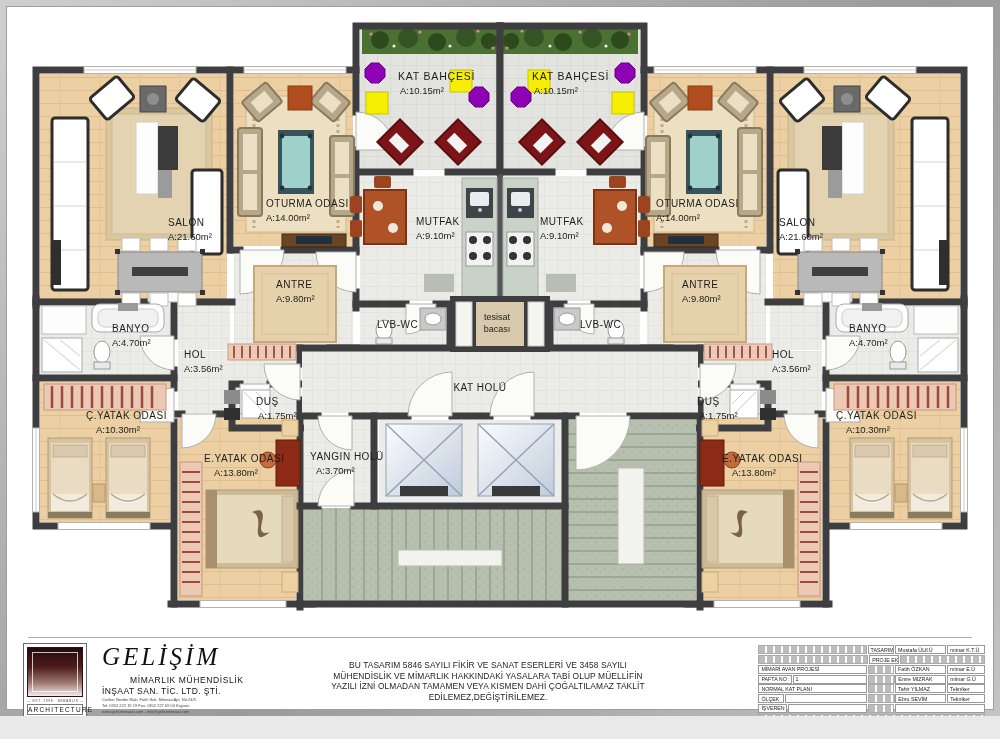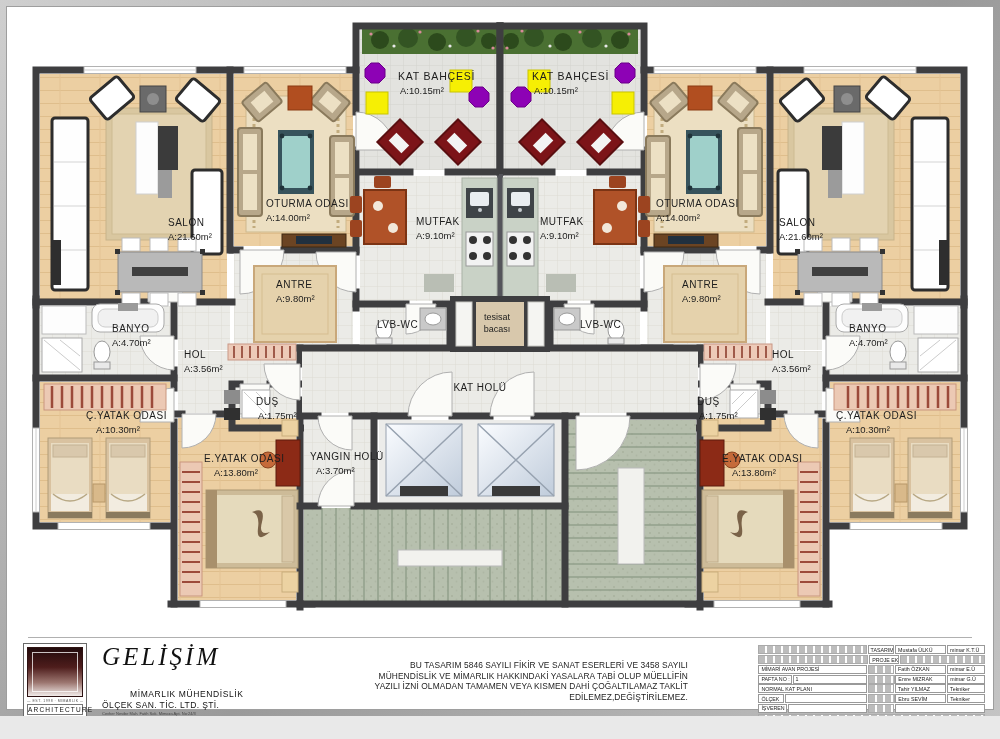--- a/index.html
+++ b/index.html
@@ -10,26 +10,26 @@
   .footer-sep{position:absolute;left:28px;top:637px;width:944px;height:1px;background:#b0b0b0;z-index:2;}
   
   .logo-box{position:absolute;left:23px;top:643px;width:64px;height:74px;border:1px solid #6a6a6a;background:#fff;padding:3px;box-sizing:border-box;z-index:2;}
   .logo-grad{height:48px;border:1px solid #2e1212;background:linear-gradient(180deg,#220a0c 0%,#4e1d1c 40%,#9c7670 72%,#f2ecea 100%);position:relative;}
   .logo-grad .inner{position:absolute;inset:4px;border:1px solid rgba(255,255,255,.75);}
   .logo-tiny{font-size:3.5px;color:#555;text-align:center;letter-spacing:.5px;margin-top:2px;white-space:nowrap;overflow:hidden;}
   .logo-arch{font-size:6.5px;color:#111;text-align:center;letter-spacing:1.2px;border:1px solid #777;margin-top:1px;padding:1px 0;}
   
   .brand{position:absolute;left:102px;top:645px;z-index:2;color:#111;}
   .brand .name{font-family:"Liberation Serif",serif;font-size:25px;letter-spacing:3px;line-height:24px;font-style:italic;}
-  .brand .l1{font-size:8.5px;letter-spacing:.6px;margin-top:20px;white-space:nowrap;padding-left:28px;}
+  .brand .l1{font-size:8.5px;letter-spacing:.6px;margin-top:6px;white-space:nowrap;padding-left:28px;}
   .brand .l2{font-size:8.5px;letter-spacing:.4px;margin-top:1px;white-space:nowrap;}
   .brand .sm{font-size:4px;color:#444;margin-top:1px;white-space:nowrap;}
   .brand .sm:first-of-type{margin-top:3px;}
   
-  .disclaimer{position:absolute;left:288px;top:660px;width:400px;text-align:right;font-size:8.4px;line-height:10.6px;color:#1d1d1d;z-index:2;letter-spacing:.1px;}
+  .disclaimer{position:absolute;left:288px;top:660px;width:400px;text-align:center;font-size:8.4px;line-height:10.6px;color:#1d1d1d;z-index:2;letter-spacing:.1px;}
   
   .tblock{position:absolute;left:758px;top:645px;width:227px;height:78px;z-index:2;font-size:5.3px;color:#222;}
   .trow{display:flex;height:9.75px;box-sizing:border-box;}
   .tc{box-sizing:border-box;border:1px solid #999;margin:0.4px;display:flex;align-items:center;padding-left:2px;overflow:hidden;white-space:nowrap;background:#fff;}
   .chk{box-sizing:border-box;margin:0.4px;background:repeating-linear-gradient(90deg,#bcbcbc 0 6px,#fefefe 6px 8px);border:1px solid #aaa;}
 </style>
 </head>
 <body>
 
 <div class="page">
@@ -423,21 +423,21 @@
     <div class="logo-grad">
         <div class="inner"></div>
       </div>
     <div class="logo-tiny">— EST. 1998 · MİMARLIK — İNŞAAT —</div>
     <div class="logo-arch">ARCHITECTURE</div>
   </div>
 
   <div class="brand">
     <div class="name">GELİŞİM</div>
     <div class="l1">MİMARLIK   MÜHENDİSLİK</div>
-    <div class="l2">ÖLÇEK SAN. TİC. LTD. ŞTİ.</div>
+    <div class="l2">İNŞAAT SAN. TİC. LTD. ŞTİ.</div>
     <div class="sm">Cevher Nesibe Mah. Fatih Sok. Mimoza Apt. No:24/3</div>
     <div class="sm">Tel: 0352 222 19 19   Fax: 0352 227 69 04   Kayseri</div>
     <div class="sm">www.gelisiminsaat.com  -  info@gelisiminsaat.com</div>
   </div>
 
   <div class="disclaimer">
     <div>BU TASARIM 5846 SAYILI FİKİR VE SANAT ESERLERİ VE 3458 SAYILI</div>
     <div>MÜHENDİSLİK VE MİMARLIK HAKKINDAKİ YASALARA TABİ OLUP MÜELLİFİN</div>
     <div>YAZILI İZNİ OLMADAN TAMAMEN VEYA KISMEN DAHİ ÇOĞALTILAMAZ TAKLİT</div>
     <div>EDİLEMEZ,DEĞİŞTİRİLEMEZ.</div>

